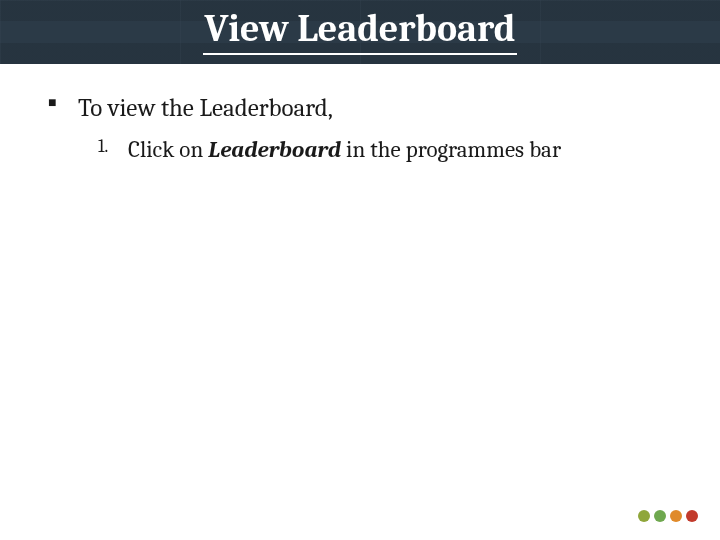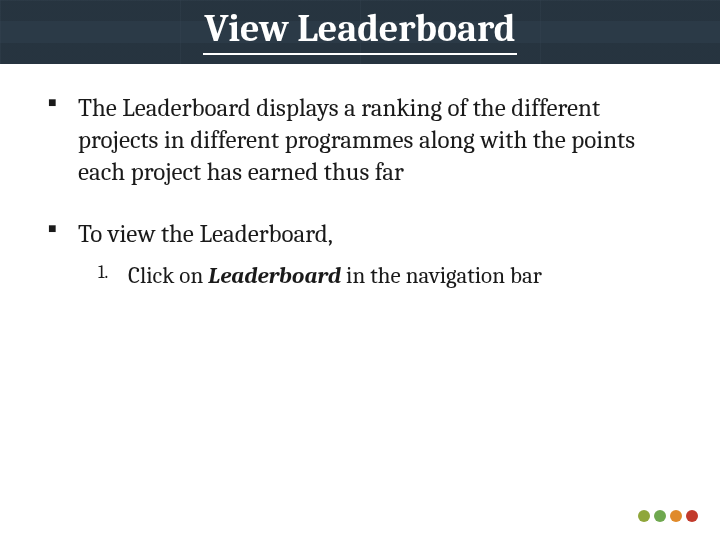--- a/index.html
+++ b/index.html
@@ -93,28 +93,25 @@
 </head>
 <body>
 
 <div class="header-band">
   <div class="slide-title">View Leaderboard</div>
 </div>
 
 <div class="body-area">
   <ul class="bullets">
     <li>
-      <span>The Leaderboard displays a ranking of the different projects in different programmes along with the points each project has earned thus far</span>
-    </li>
-    <li>
       <span>To view the Leaderboard,</span>
       <ol class="steps">
         <li>
           <span class="num">1.</span>
-          <span>Click on </span><span class="italic">Leaderboard</span><span> in the navigation bar</span>
+          <span>Click on </span><span class="italic">Leaderboard</span><span> in the programmes bar</span>
         </li>
       </ol>
     </li>
   </ul>
 </div>
 
 <div class="dots">
   <div class="dot d1"></div>
   <div class="dot d2"></div>
   <div class="dot d3"></div>

